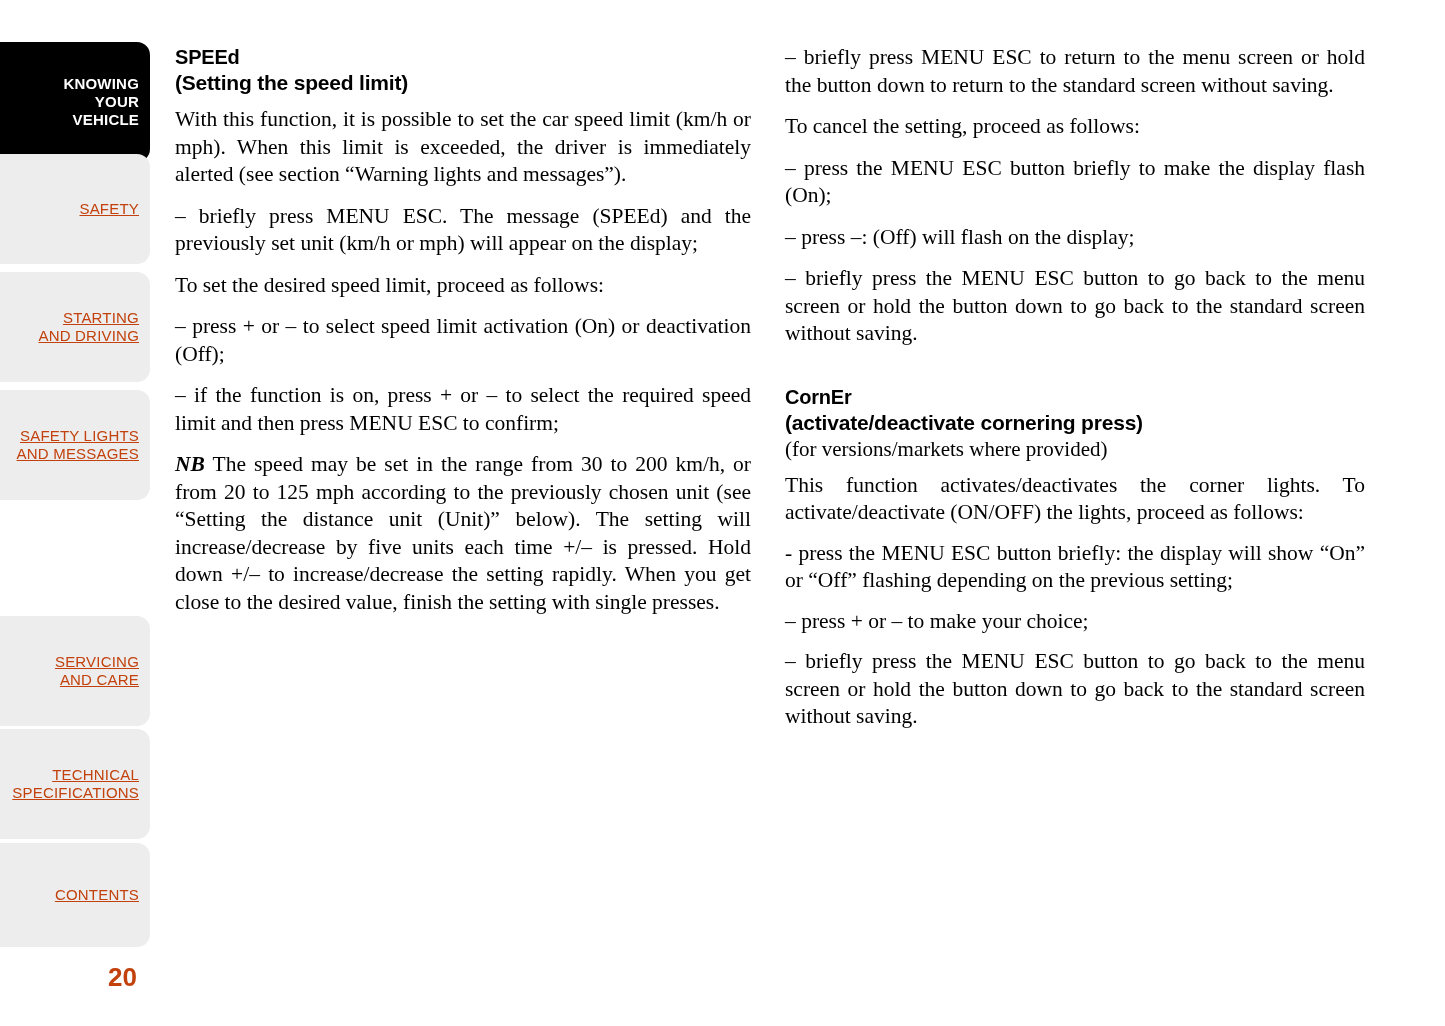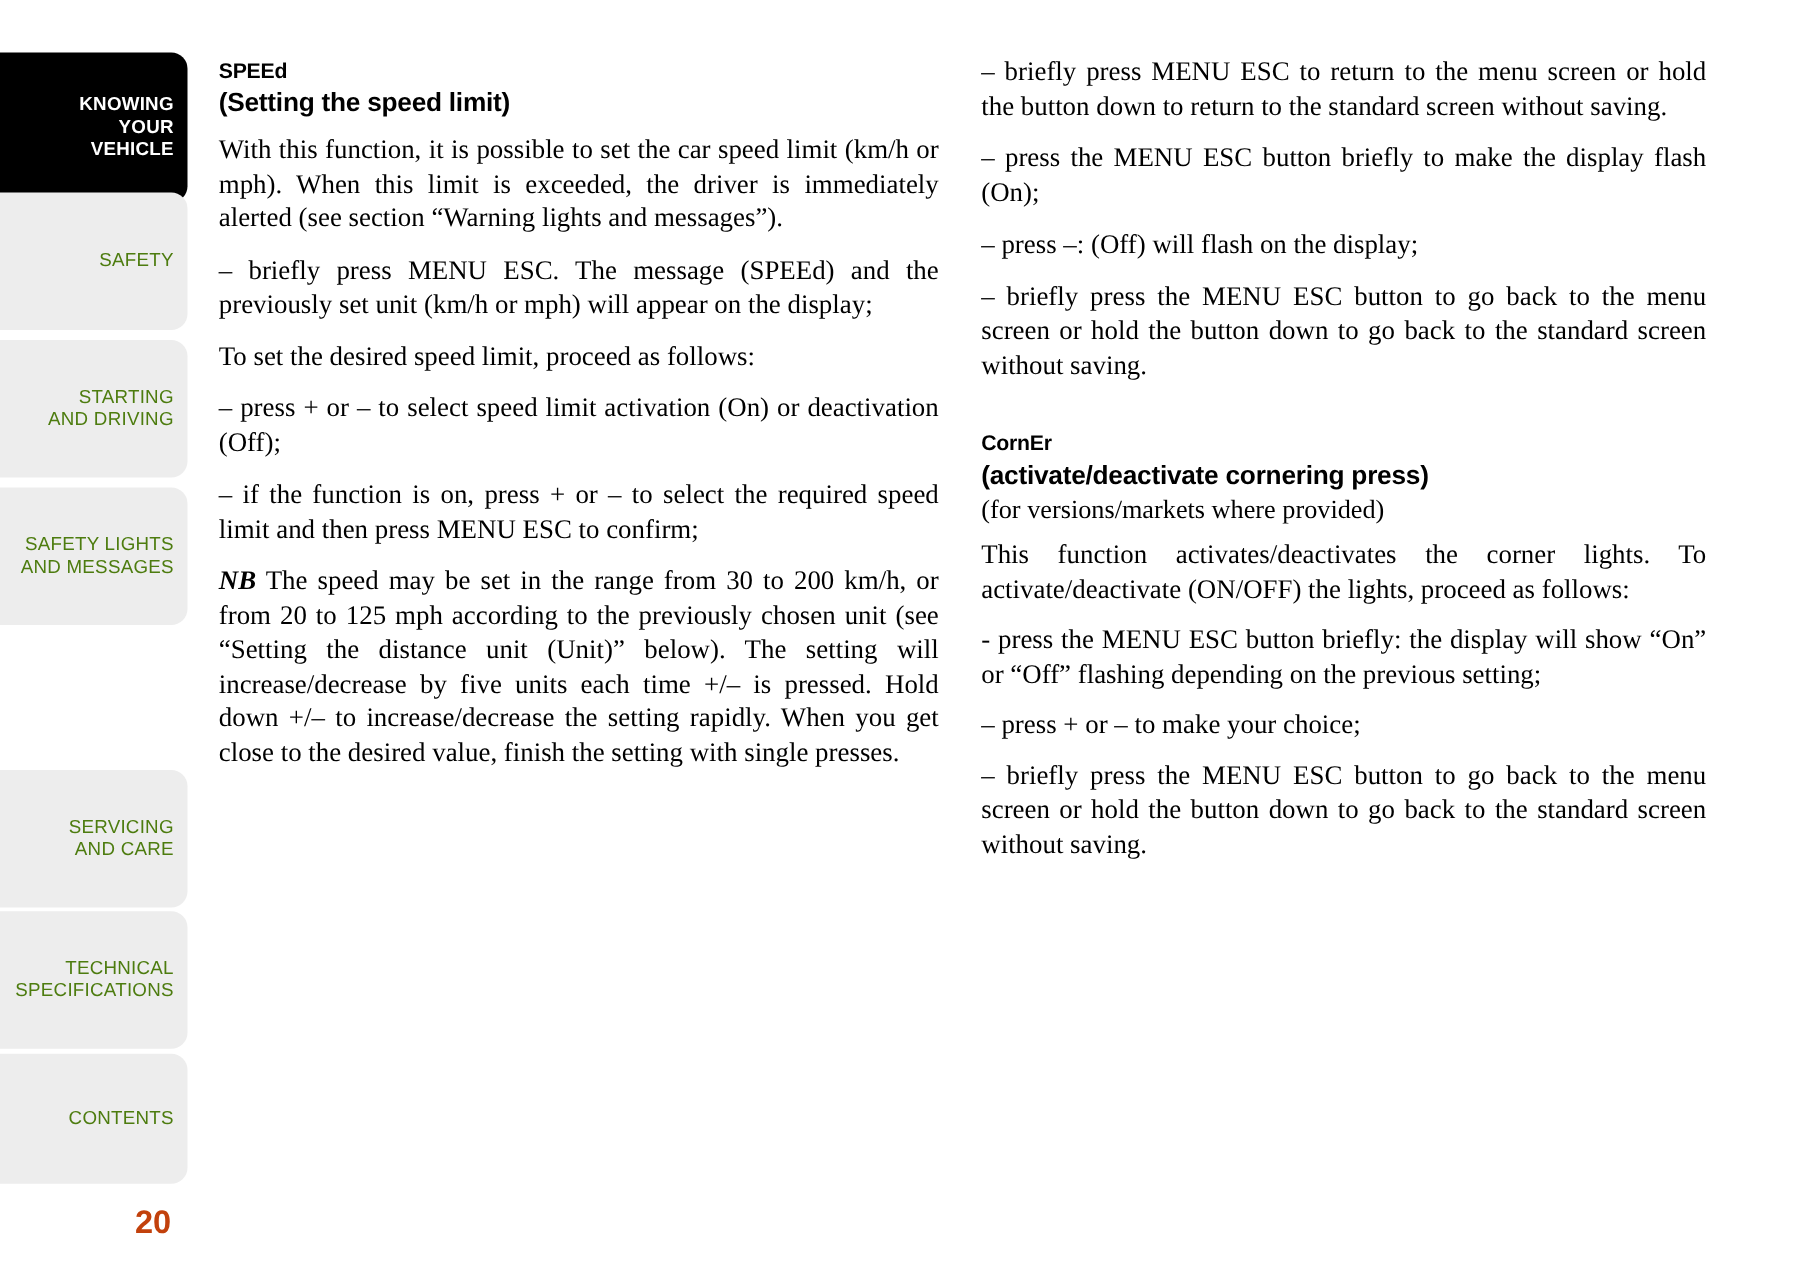--- a/index.html
+++ b/index.html
@@ -41,21 +41,22 @@
     letter-spacing: 0.2px;
     text-align: right;
   }
   .tab.active {
     background: #000000;
     color: #ffffff;
     font-weight: bold;
   }
   .tab.inactive {
     background: #ededed;
-    color: #4d7c0f;
+    color: #c2410c;
+    text-decoration: underline;
   }
   .tab-label {
     display: block;
     white-space: pre-line;
     text-align: right;
   }
 
   
   #page-number {
     position: absolute;
@@ -76,21 +77,21 @@
   }
   #col-right {
     position: absolute;
     left: 785px;
     top: 44px;
     width: 580px;
   }
 
   h2.head {
     font-family: "Liberation Sans", sans-serif;
-    font-size: 17px;
+    font-size: 20px;
     font-weight: bold;
     margin: 0;
     line-height: 26px;
     letter-spacing: -0.2px;
   }
   .subhead {
     font-family: "Liberation Sans", sans-serif;
     font-size: 21px;
     font-weight: bold;
     line-height: 26px;
@@ -162,20 +163,21 @@
   <p class="body">– briefly press MENU ESC. The message (SPEEd) and the previously set unit (km/h or mph) will appear on the display;</p>
   <p class="body">To set the desired speed limit, proceed as follows:</p>
   <p class="body">– press + or – to select speed limit activation (On) or deactivation (Off);</p>
   <p class="body">– if the function is on, press + or – to select the required speed limit and then press MENU ESC to confirm;</p>
 
   <p class="body"><span class="bold">NB</span> <span>The speed may be set in the range from 30 to 200 km/h, or from 20 to 125 mph according to the previously chosen unit (see “Setting the distance unit (Unit)” below). The setting will increase/decrease by five units each time +/– is pressed. Hold down +/– to increase/decrease the setting rapidly. When you get close to the desired value, finish the setting with single presses.</span></p>
 </div>
 
 <div id="col-right">
   <p class="body">– briefly press MENU ESC to return to the menu screen or hold the button down to return to the standard screen without saving.</p>
+  <p class="body">To cancel the setting, proceed as follows:</p>
   <p class="body">– press the MENU ESC button briefly to make the display flash (On);</p>
   <p class="body">– press –: (Off) will flash on the display;</p>
   <p class="body">– briefly press the MENU ESC button to go back to the menu screen or hold the button down to go back to the standard screen without saving.</p>
 
   <div class="spacer-md"></div>
   <h2 class="head">CornEr</h2>
   <div class="subhead">(activate/deactivate cornering press)</div>
   <div class="parenthetical">(for versions/markets where provided)</div>
   <div class="spacer-sm"></div>
 

